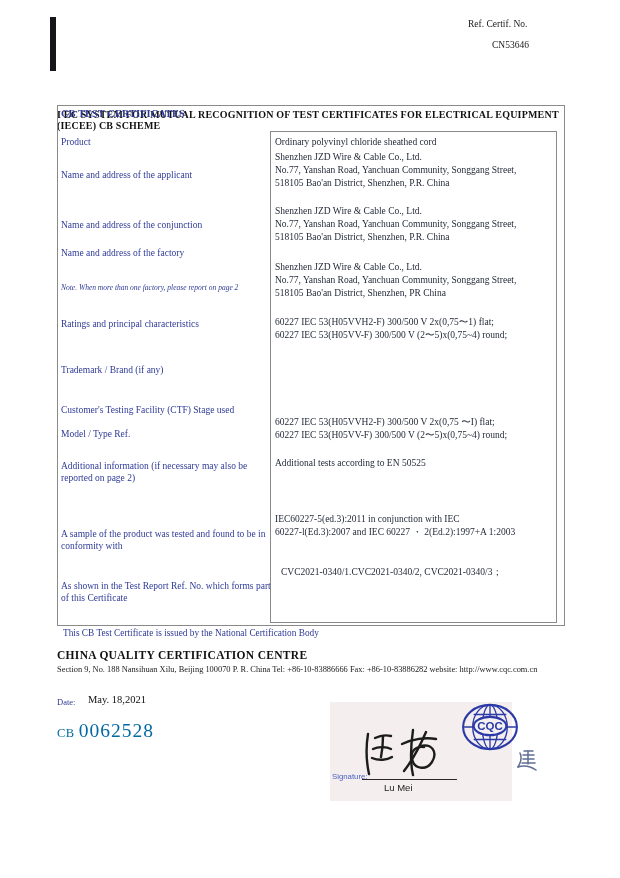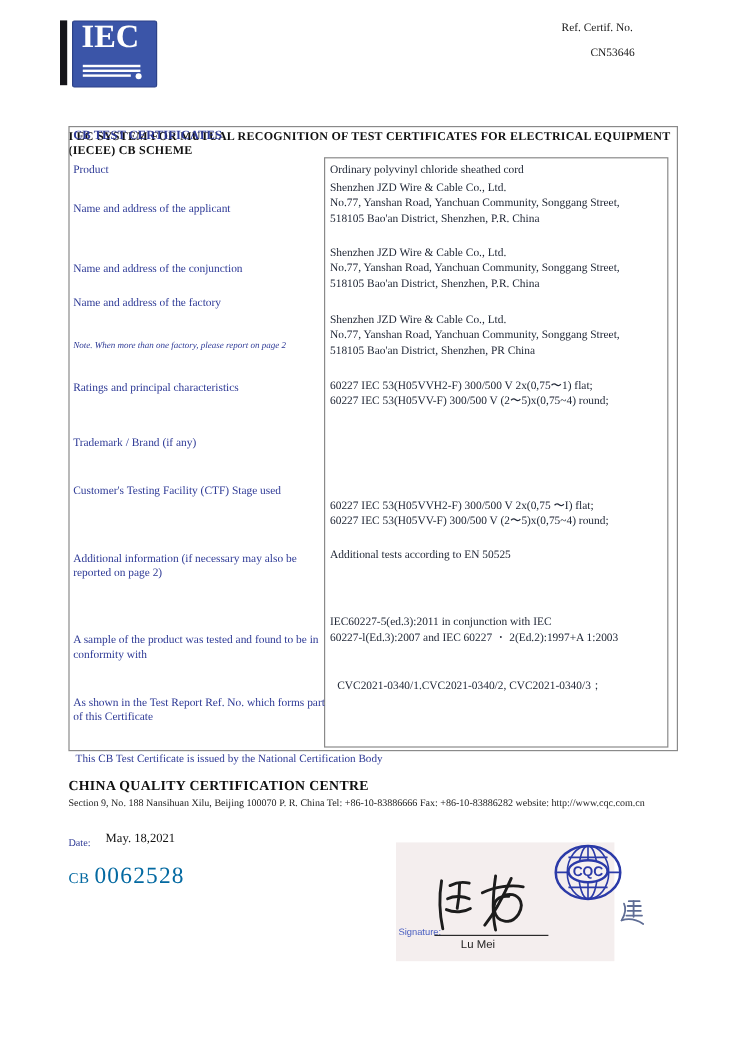--- a/index.html
+++ b/index.html
@@ -49,27 +49,20 @@
   .sig-label { position:absolute; left:332px; top:772px; font-size:7.8px; color:#4a5fc1; font-family:"Liberation Sans", sans-serif; }
   .sig-line { position:absolute; left:362px; top:779px; width:95px; border-top:1.6px solid #2a2a2a; }
   .sig-name { position:absolute; left:384px; top:782px; font-size:9.5px; color:#222; font-family:"Liberation Sans", sans-serif; }
 </style>
 </head>
 <body>
 
 <div class="page">
 
   <div class="iec-bar"></div>
-  <div class="iec-logo">
-    <span class="iec-text">IEC</span>
-    <span class="iec-line" style="top:36px; width:48px;"></span>
-    <span class="iec-line" style="top:40px; width:48px;"></span>
-    <span class="iec-line" style="top:44px; width:40px;"></span>
-    <span class="iec-dot" style="left:52px; top:43px;"></span>
-  </div>
   <div class="ref-label">Ref. Certif. No.</div>
   <div class="ref-number">CN53646</div>
   <div class="scheme-heading">I EC SYSTEM FOR MUTUAL RECOGNITION OF TEST CERTIFICATES FOR ELECTRICAL EQUIPMENT (IECEE) CB SCHEME</div>
 
   <div class="outer-box"></div>
   <div class="inner-box"></div>
   <div class="cert-title">CB TEST CERTIFICATES</div>
 
   <div class="lbl" style="top:137px;">Product</div>
   <div class="val" style="top:136px;">Ordinary polyvinyl chloride sheathed cord</div>
@@ -99,20 +92,21 @@
   <div class="lbl" style="top:319px;">Ratings and principal characteristics</div>
   <div class="val" style="top:316px;">
     <div>60227 IEC 53(H05VVH2-F) 300/500 V 2x(0,75〜1) flat;</div>
     <div>60227 IEC 53(H05VV-F) 300/500 V (2〜5)x(0,75~4) round;</div>
   </div>
 
   <div class="lbl" style="top:365px;">Trademark / Brand (if any)</div>
 
   <div class="lbl" style="top:405px;">Customer's Testing Facility (CTF) Stage used</div>
 
+  <div class="lbl" style="top:429px;">Model / Type Ref.</div>
   <div class="val" style="top:416px;">
     <div>60227 IEC 53(H05VVH2-F) 300/500 V 2x(0,75 〜I) flat;</div>
     <div>60227 IEC 53(H05VV-F) 300/500 V (2〜5)x(0,75~4) round;</div>
   </div>
 
   <div class="lbl" style="top:461px;">Additional information (if necessary may also be reported on page 2)</div>
   <div class="val" style="top:457px;">Additional tests according to EN 50525</div>
 
   <div class="lbl" style="top:529px;">A sample of the product was tested and found to be in conformity with</div>
   <div class="val" style="top:513px;">

